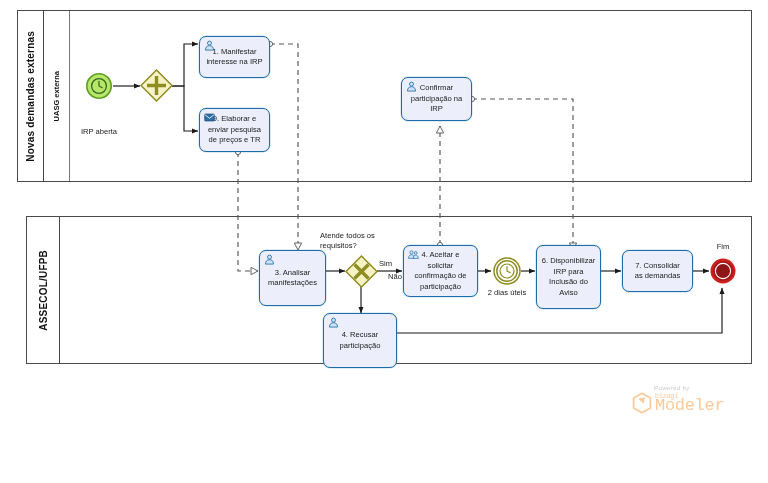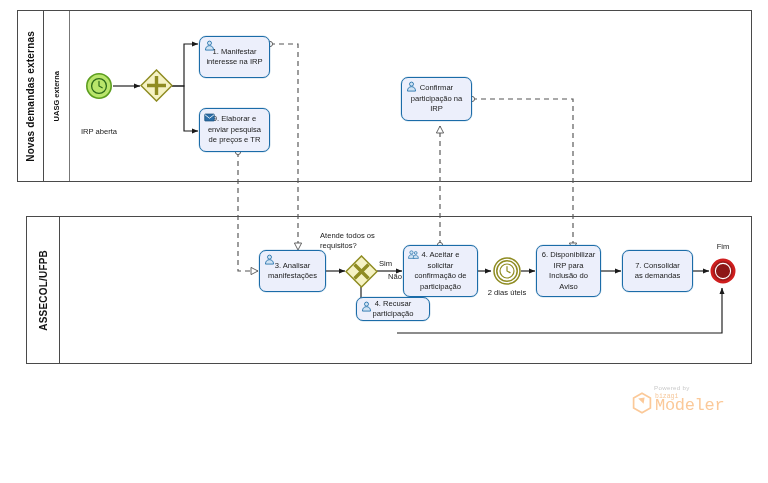--- a/index.html
+++ b/index.html
@@ -243,21 +243,21 @@
       <circle cx="6" cy="3.4" r="2.2" fill="#cfe2f3" stroke="#1b6ca8" stroke-width="0.9"></circle>
       <path d="M1.6,11 C1.6,7.6 3.6,6.2 6,6.2 C8.4,6.2 10.4,7.6 10.4,11 z" fill="#cfe2f3" stroke="#1b6ca8" stroke-width="0.9"></path>
     </svg>
     <div class="stack">
       <span class="tlabel">Confirmar</span>
       <span class="tlabel">participação na</span>
       <span class="tlabel">IRP</span>
     </div>
   </div>
 
-  <div class="task" style="left:259px; top:250px; width:67px; height:42px;">
+  <div class="task" style="left:259px; top:250px; width:67px; height:56px;">
     <svg class="task-icon" viewBox="0 0 12 12">
       <circle cx="6" cy="3.4" r="2.2" fill="#cfe2f3" stroke="#1b6ca8" stroke-width="0.9"></circle>
       <path d="M1.6,11 C1.6,7.6 3.6,6.2 6,6.2 C8.4,6.2 10.4,7.6 10.4,11 z" fill="#cfe2f3" stroke="#1b6ca8" stroke-width="0.9"></path>
     </svg>
     <div class="stack">
       <span class="tlabel">3. Analisar</span>
       <span class="tlabel">manifestações</span>
     </div>
   </div>
 
@@ -282,42 +282,42 @@
       <path d="M6.6,11 C6.6,8.1 8.1,6.8 9.8,6.8 C11.5,6.8 13.2,8.1 13.2,11 z" fill="#cfe2f3" stroke="#1b6ca8" stroke-width="0.85"></path>
     </svg>
     <div class="stack">
       <span class="tlabel">4. Aceitar e</span>
       <span class="tlabel">solicitar</span>
       <span class="tlabel">confirmação de</span>
       <span class="tlabel">participação</span>
     </div>
   </div>
 
-  <div class="task" style="left:323px; top:297px; width:74px; height:24px;margin-left:33px;">
+  <div class="task" style="left:323px; top:313px; width:74px; height:55px;">
     <svg class="task-icon" viewBox="0 0 12 12">
       <circle cx="6" cy="3.4" r="2.2" fill="#cfe2f3" stroke="#1b6ca8" stroke-width="0.9"></circle>
       <path d="M1.6,11 C1.6,7.6 3.6,6.2 6,6.2 C8.4,6.2 10.4,7.6 10.4,11 z" fill="#cfe2f3" stroke="#1b6ca8" stroke-width="0.9"></path>
     </svg>
     <div class="stack">
       <span class="tlabel">4. Recusar</span>
       <span class="tlabel">participação</span>
     </div>
   </div>
 
   <div class="event" style="left:492px; top:256px; width:30px; height:30px;">
     <svg width="30" height="30" viewBox="0 0 30 30">
       <circle cx="15" cy="15" r="13" fill="#ffffff" stroke="#8f8c22" stroke-width="1.5"></circle>
       <circle cx="15" cy="15" r="10.2" fill="#ffffff" stroke="#8f8c22" stroke-width="1.5"></circle>
       <circle cx="15" cy="15" r="7" fill="none" stroke="#8f8c22" stroke-width="1.2"></circle>
       <path d="M15,10.6 L15,15 L18,16.6" fill="none" stroke="#8f8c22" stroke-width="1.2" stroke-linecap="round"></path>
     </svg>
   </div>
   <div class="ev-label" style="left:477px; top:288px; width:60px;">2 dias úteis</div>
 
-  <div class="task" style="left:536px; top:245px; width:65px; height:52px;">
+  <div class="task" style="left:536px; top:245px; width:65px; height:64px;">
     <div class="stack">
       <span class="tlabel">6. Disponibilizar</span>
       <span class="tlabel">IRP para</span>
       <span class="tlabel">Inclusão do</span>
       <span class="tlabel">Aviso</span>
     </div>
   </div>
 
   <div class="task" style="left:622px; top:250px; width:71px; height:42px;">
     <div class="stack">

